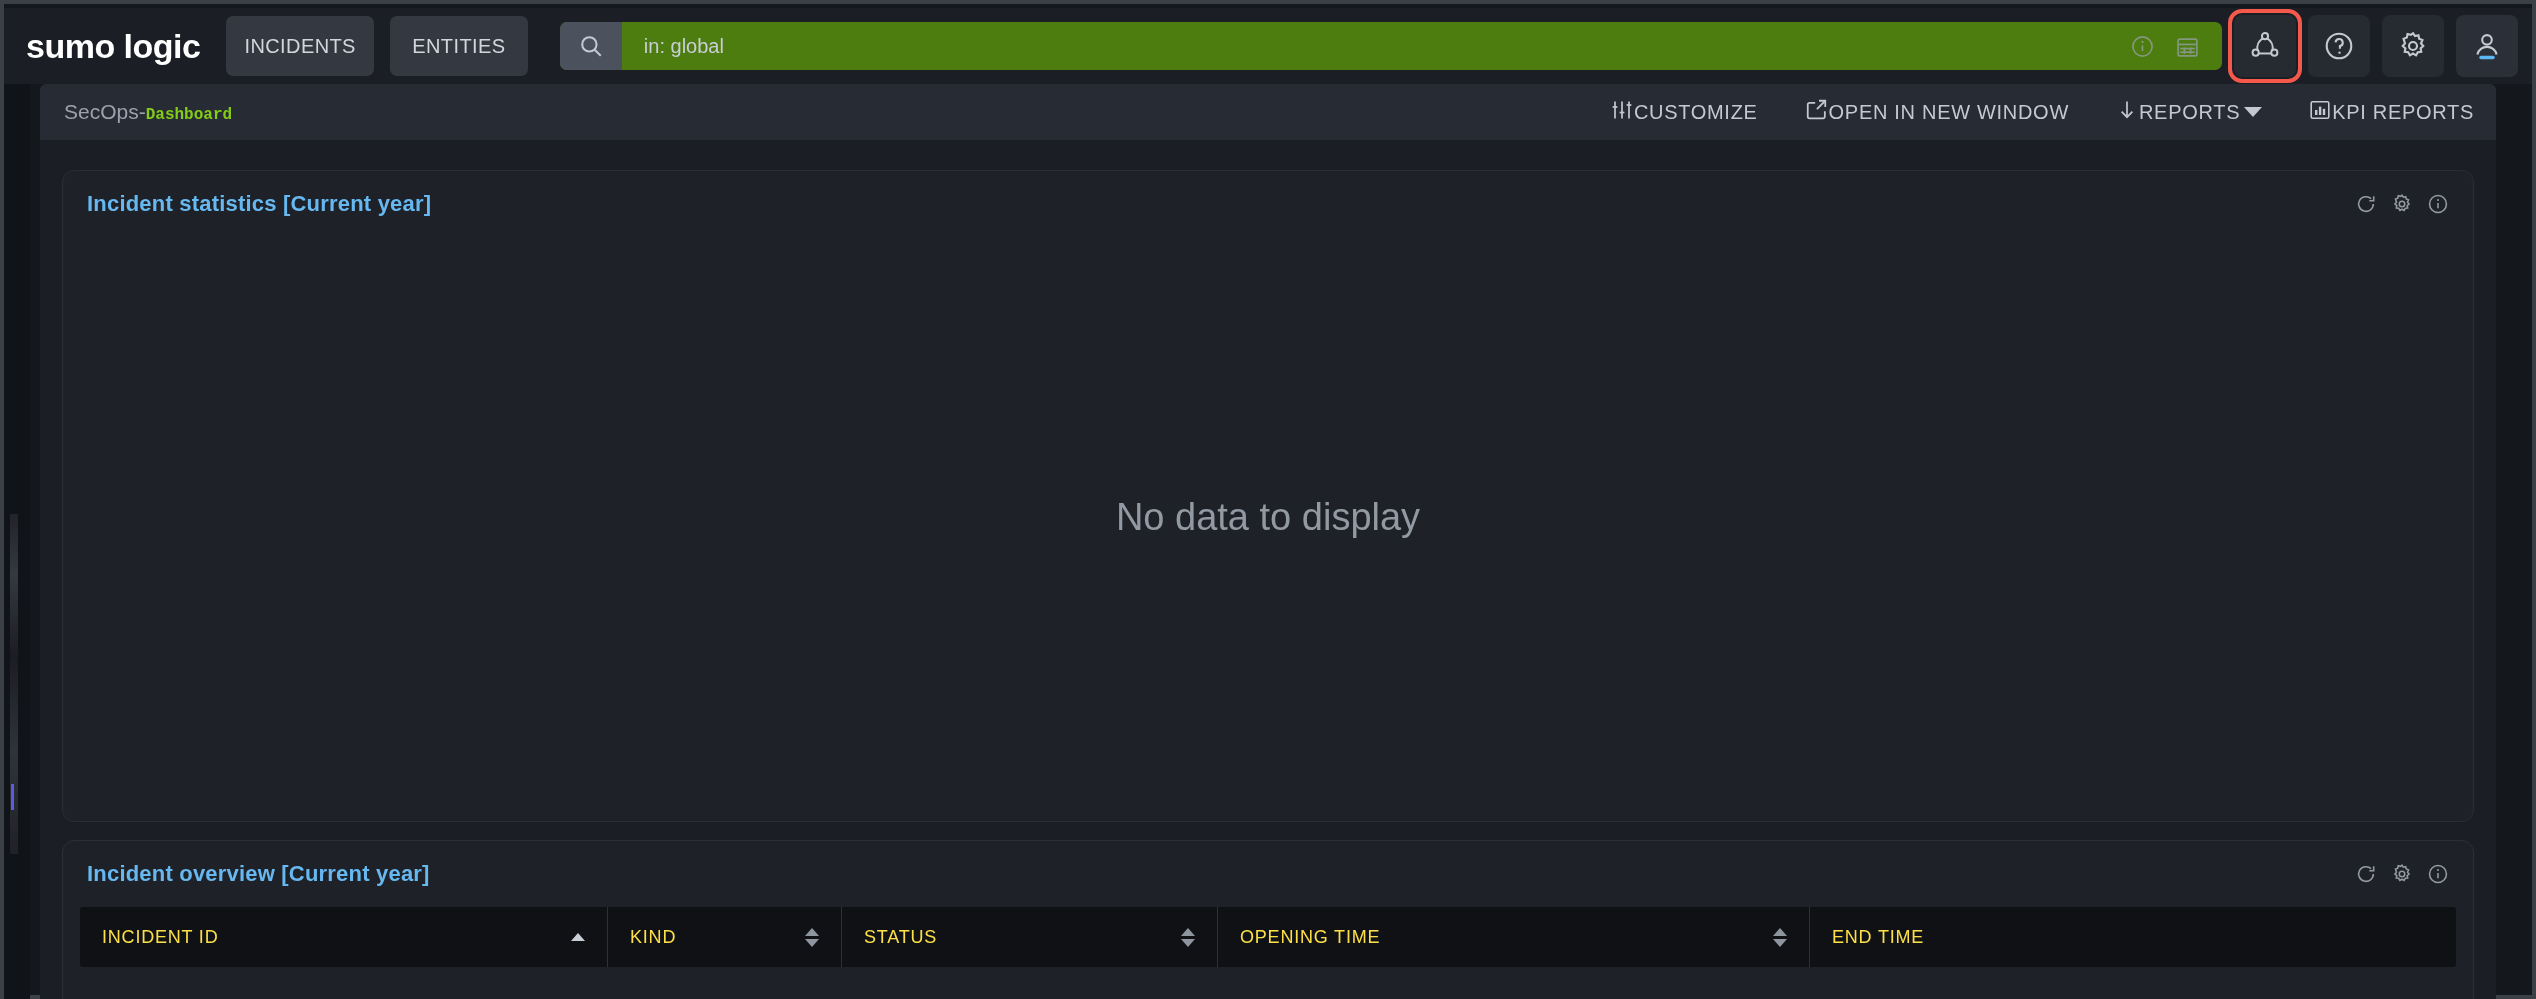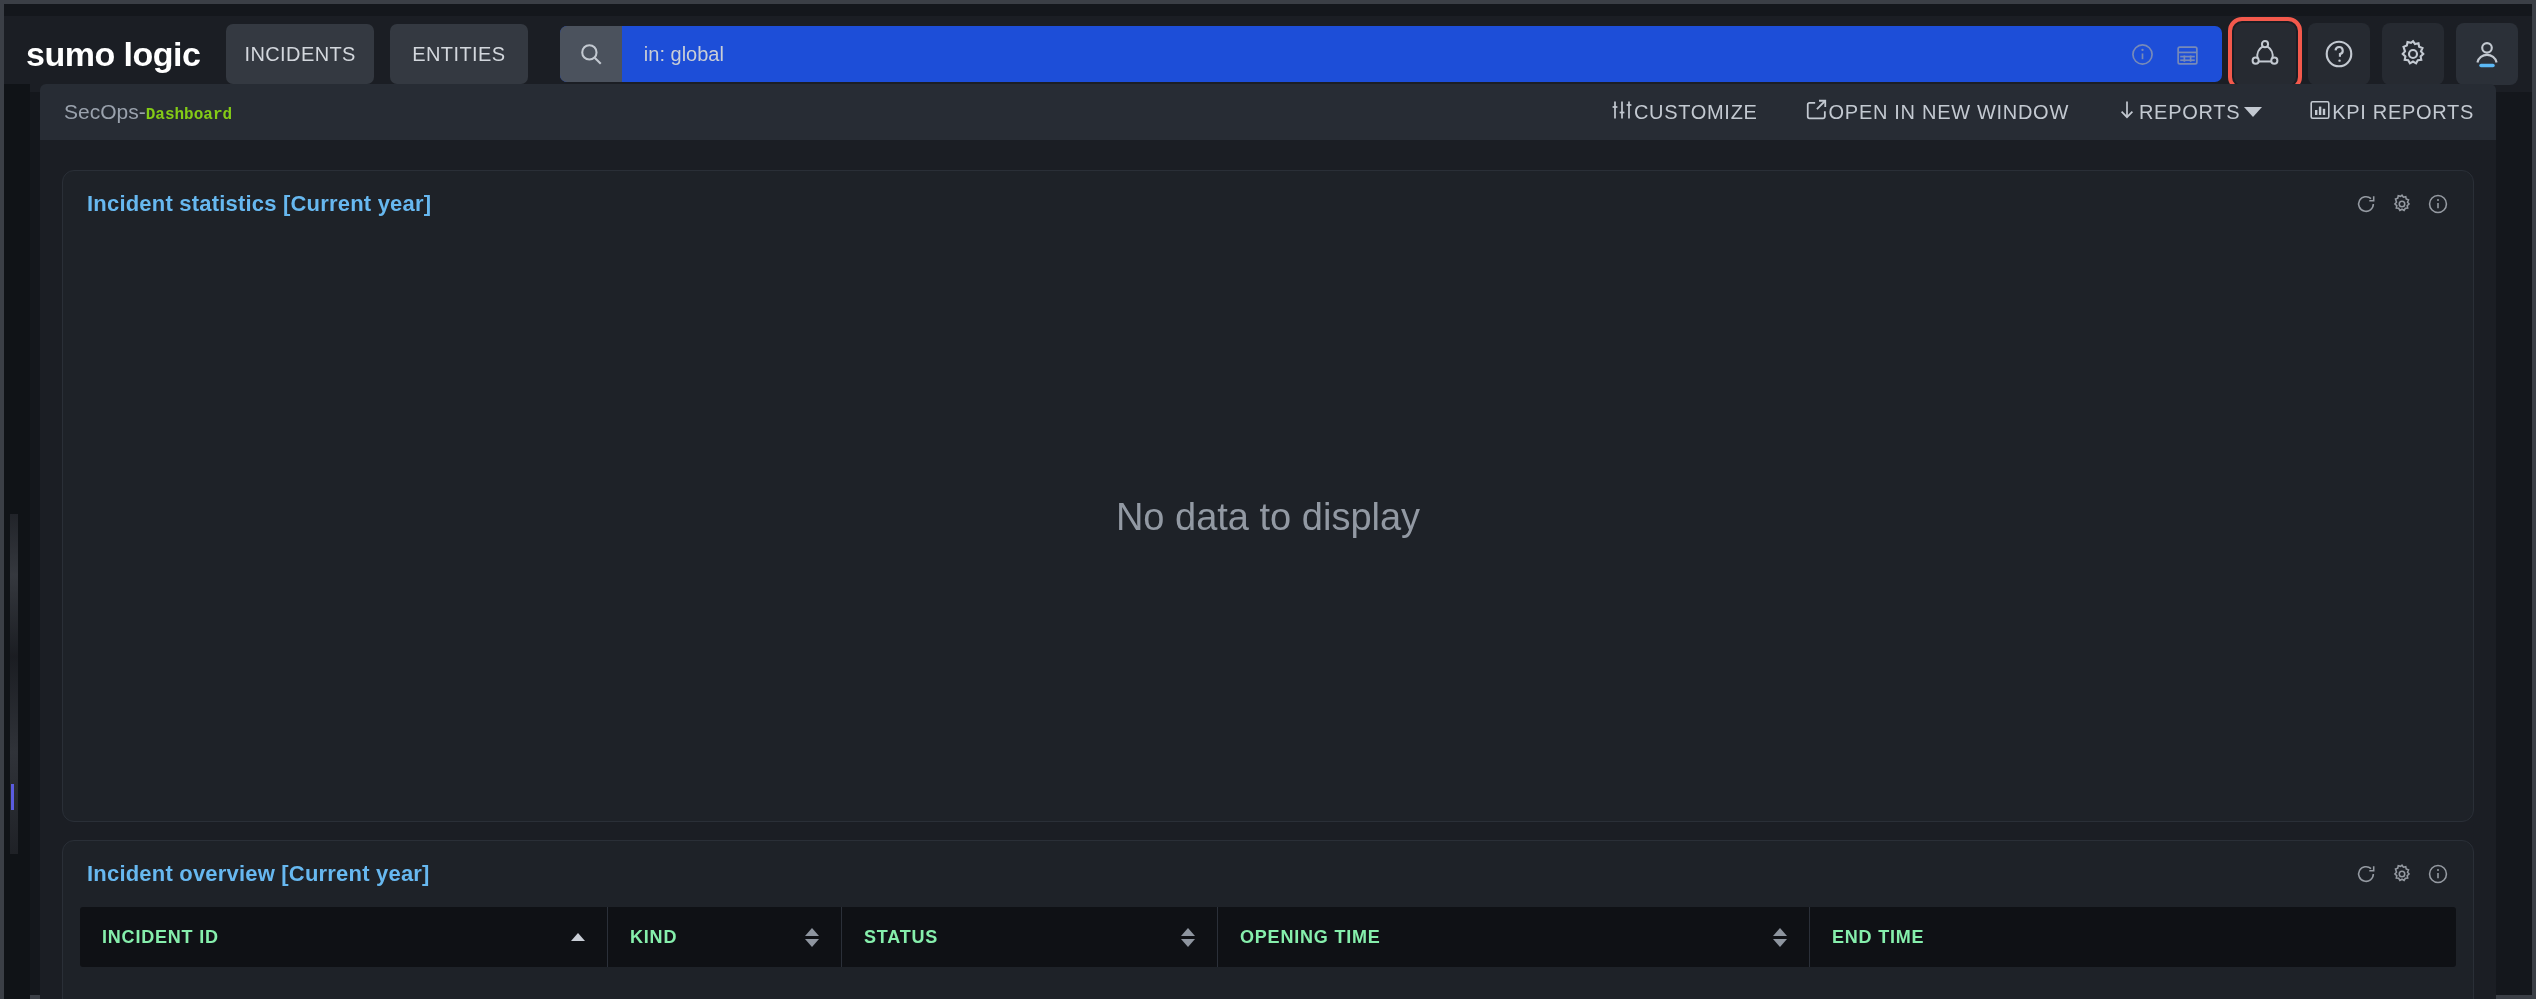--- a/index.html
+++ b/index.html
@@ -20,21 +20,21 @@
     background: #14171c;
     border-top: 4px solid #3b3f46;
     border-bottom: 4px solid #3b3f46;
     border-left: 4px solid #3b3f46;
     border-right: 4px solid #3b3f46;
   }
 
   
   .topbar {
     position: absolute;
-    left: 0; top: 12px;
+    left: 0; top: 4px;
     width: 2528px;
     height: 76px;
     background: #1b1e24;
     display: flex;
     align-items: center;
     padding: 0 14px 0 22px;
   }
 
   .brand {
     font-size: 34px;
@@ -57,22 +57,22 @@
     align-items: center;
     justify-content: center;
     margin-right: 16px;
     padding: 0 18px;
     cursor: pointer;
     white-space: nowrap;
   }
 
   .search-wrap {
     flex: 1;
-    height: 56px;
-    background: #1d4ed8;
+    height: 48px;
+    background: #4d7c0f;
     border-radius: 7px;
     display: flex;
     align-items: center;
     margin-left: 16px;
     margin-right: 0;
     overflow: hidden;
     min-width: 0;
   }
   .search-icon-box {
     width: 62px;
@@ -213,23 +213,23 @@
     height: 60px;
     background: #0f1115;
     margin: 0 17px;
     border-radius: 3px;
     overflow: hidden;
   }
   .th {
     display: flex;
     align-items: center;
     padding: 0 22px;
-    color: #86efac;
+    color: #fde047;
     font-size: 18px;
-    font-weight: bold;
+    font-weight: normal;
     letter-spacing: 0.8px;
     border-right: 1px solid #2b3039;
     white-space: nowrap;
     cursor: pointer;
     position: relative;
   }
   .th:last-child { border-right: none; }
   .th .sorter { margin-left: auto; display: flex; flex-direction: column; gap: 3px; }
   .tri-up {
     width: 0; height: 0;

